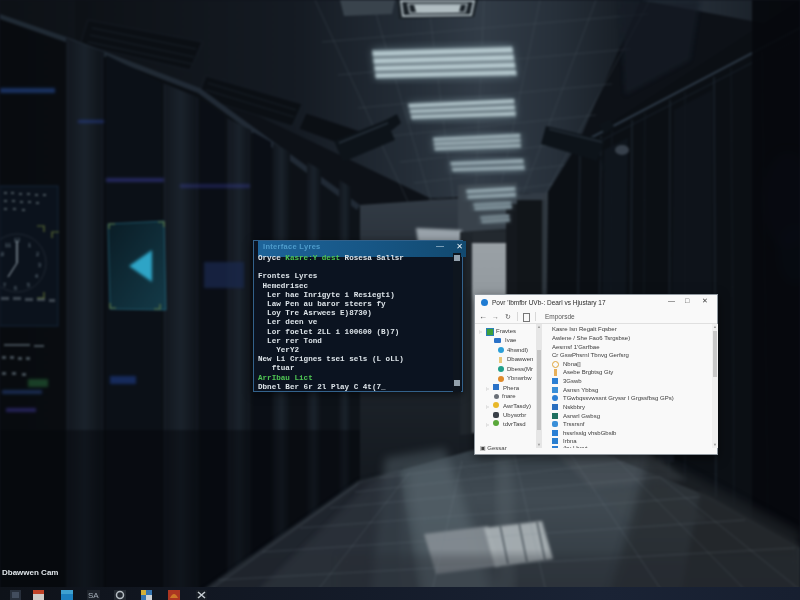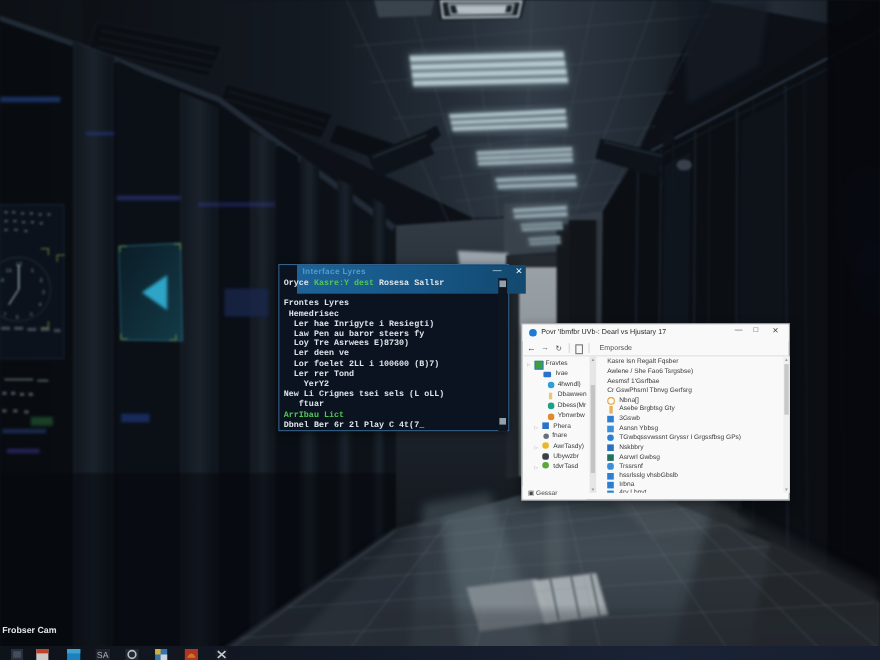--- a/index.html
+++ b/index.html
@@ -337,21 +337,21 @@
 <line x1="660" y1="477" x2="800" y2="590"></line>
 <line x1="380" y1="478" x2="595" y2="450"></line>
 <line x1="355" y1="492" x2="625" y2="462"></line>
 <line x1="330" y1="508" x2="660" y2="477"></line>
 <line x1="300" y1="528" x2="700" y2="497"></line>
 <line x1="262" y1="552" x2="745" y2="520"></line>
 <line x1="218" y1="580" x2="795" y2="548"></line>
 </g>
 
 </svg>
-<div style="position:absolute;left:2px;top:568px;font-size:8px;font-weight:bold;color:#dfe5e9;font-family:'Liberation Sans',sans-serif;">Frobser Cam</div>
+<div style="position:absolute;left:2px;top:568px;font-size:8px;font-weight:bold;color:#dfe5e9;font-family:'Liberation Sans',sans-serif;">Dbawwen Cam</div>
 <div style="position:absolute;left:0;top:587px;width:800px;height:13px;background:linear-gradient(90deg,#0e1219,#141b29 45%,#1a2335 75%,#171f30);"></div>
 <svg style="position:absolute;left:0;top:587px;opacity:0.88;" width="800" height="13" viewBox="0 587 800 13" xmlns="http://www.w3.org/2000/svg">
 <g>
 <rect x="10" y="590" width="11" height="10" fill="#2b3340"></rect>
       <rect x="12" y="592" width="7" height="6" fill="#4a5668"></rect>
 <rect x="33" y="590" width="11" height="10" fill="#e8e4de"></rect>
       <rect x="33" y="590" width="11" height="4" fill="#d84a2a"></rect>
 <rect x="61" y="590" width="12" height="10" fill="#1f8fd6"></rect>
       <rect x="61" y="590" width="12" height="4" fill="#45b5ea"></rect>
 <rect x="87" y="590" width="13" height="10" fill="#20262e"></rect>
@@ -362,21 +362,21 @@
       <rect x="141" y="590" width="5" height="5" fill="#f0c53a"></rect>
       <rect x="146" y="595" width="6" height="5" fill="#e8eef2"></rect>
 <rect x="168" y="590" width="12" height="10" fill="#c23b22"></rect>
       <path d="M170,598 q4,-8 8,0 z" fill="#e8862a"></path>
 <rect x="196" y="590" width="11" height="10" fill="#1a2027"></rect>
       <path d="M198,592 l7,6 M205,592 l-7,6" stroke="#dfe6ea" stroke-width="1.5"></path>
 </g>
 </svg>
 
 <div class="win" id="term" style="left:253px;top:240px;width:210px;height:152px;background:#0b1320;border:1px solid #33618a;box-shadow:0 2px 8px rgba(0,0,0,0.55);">
-  <div style="position:absolute;left:16px;top:0;width:100%;height:26px;background:linear-gradient(90deg,#1d6399,#175685 55%,#12496f);">
+  <div style="position:absolute;left:4px;top:0;width:100%;height:16px;background:linear-gradient(90deg,#1d6399,#175685 55%,#12496f);">
     <span style="position:absolute;left:5px;top:1px;font-size:7.5px;font-weight:bold;color:#4f9ccb;letter-spacing:0.3px;">Interface Lyres</span>
     <span style="position:absolute;right:22px;top:0px;font-size:8px;color:#cfe2ee;">—</span>
     <span style="position:absolute;right:3px;top:1px;font-size:8px;color:#eaf3f8;">✕</span>
   </div>
   <div style="position:absolute;left:4px;top:13px;width:196px;height:137px;font-family:'Liberation Mono',monospace;font-size:7.6px;line-height:9.2px;color:#dde4e9;font-weight:bold;white-space:pre;">Oryce <span style="color:#4fc654;">Kasre:Y dest</span> Rosesa Sallsr
 
 Frontes Lyres
  Hemedrisec
   Ler hae Inrigyte i Resiegti)
   Law Pen au baror steers fy

